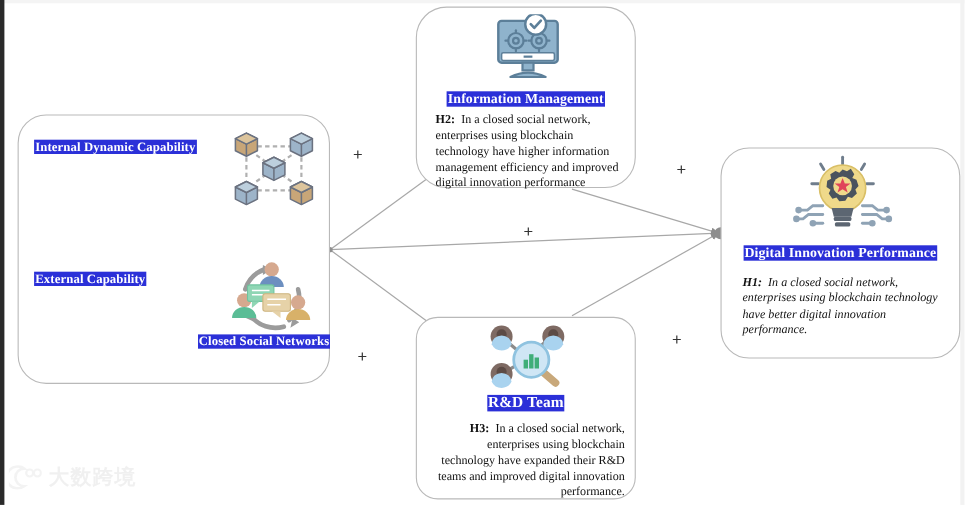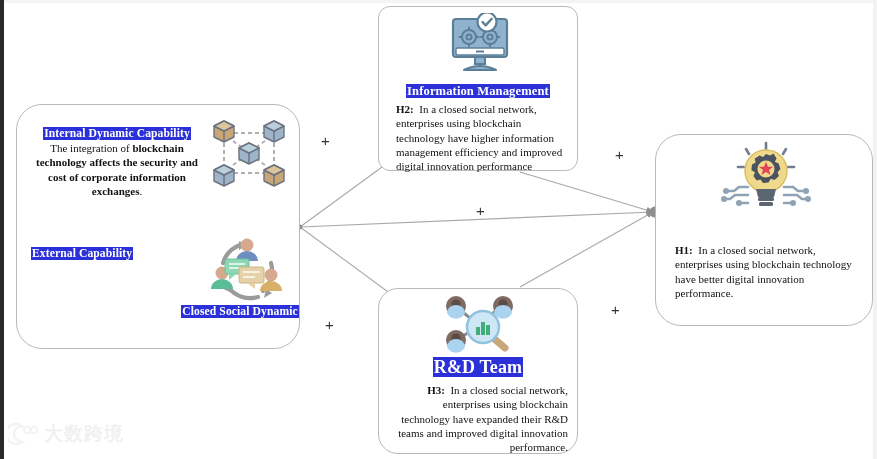--- a/index.html
+++ b/index.html
@@ -17,21 +17,21 @@
   svg.connectors{position:absolute;left:0;top:0;width:877px;height:459px;}
 
   .node{
     position:absolute;
     background:#ffffff;
     border:1px solid #b9b9b9;
     border-radius:22px;
     box-sizing:border-box;
   }
   .node-left{left:16px;top:104px;width:284px;height:245px;border-radius:26px;}
-  .node-top{left:378px;top:6px;width:200px;height:165px;border-radius:12px;}
+  .node-top{left:378px;top:6px;width:200px;height:165px;border-radius:28px;}
   .node-bottom{left:378px;top:288px;width:200px;height:166px;border-radius:20px;}
   .node-right{left:655px;top:134px;width:218px;height:192px;border-radius:26px;}
 
   .hl{
     background:#2b30d8;
     color:#ffffff;
     font-weight:bold;
     font-family:"Liberation Serif", serif;
     display:inline;
     padding:0 1px;
@@ -106,26 +106,23 @@
   </svg>
 
   <div class="plus" style="left:321px;top:133px;">+</div>
   <div class="plus" style="left:476px;top:203px;">+</div>
   <div class="plus" style="left:325px;top:317px;">+</div>
   <div class="plus" style="left:615px;top:147px;">+</div>
   <div class="plus" style="left:611px;top:302px;">+</div>
 
   <div class="node node-left">
 
-    <div class="lc-block" style="left:14px;top:22px;text-align:center;">
+    <div class="lc-block" style="left:14px;top:22px;">
       <div class="lc-text">
         <div class="lc-head"><span class="hl">Internal Dynamic Capability</span></div>
-        <div class="body-text">
-          The integration of <b>blockchain technology affects the security and cost of corporate information exchanges</b>.
-        </div>
       </div>
     </div>
 
     <div class="icon-box" style="left:190px;top:10px;">
       <svg class="ic" width="84" height="78" viewBox="0 0 84 78">
 
         <g stroke="#b0b0b0" stroke-width="2" stroke-dasharray="4,3">
           <line x1="27" y1="18" x2="57" y2="18"></line>
           <line x1="27" y1="58" x2="57" y2="58"></line>
           <line x1="17" y1="28" x2="17" y2="48"></line>
@@ -216,21 +213,21 @@
           <path d="M52,50 l0,6 l-8,-6 z" fill="#e6d2a8"></path>
           <g stroke="#ffffff" stroke-width="1.4">
             <line x1="40" y1="39" x2="57" y2="39"></line>
             <line x1="40" y1="44" x2="52" y2="44"></line>
           </g>
         </g>
       </svg>
     </div>
 
     <div style="position:absolute;left:162px;top:196px;width:122px;text-align:center;">
-      <span class="hl" style="font-size:11.6px;">Closed Social Dynamic</span>
+      <span class="hl" style="font-size:11.6px;">Closed Social Networks</span>
     </div>
   </div>
 
   <div class="node node-top">
     <div class="icon-box" style="left:63px;top:6px;">
       <svg class="ic" width="76" height="62" viewBox="0 0 76 62">
         <rect x="11" y="6" width="54" height="38" rx="3" fill="#8fb3cc" stroke="#5c7f99" stroke-width="2.2"></rect>
         <rect x="14" y="35" width="48" height="7" rx="1.5" fill="#ffffff" stroke="#5c7f99" stroke-width="1.4"></rect>
         <rect x="34" y="37.5" width="8" height="2" fill="#5c7f99"></rect>
         <rect x="33" y="44" width="10" height="7" fill="#8fb3cc" stroke="#5c7f99" stroke-width="2"></rect>
@@ -296,21 +293,21 @@
         <circle cx="46" cy="33" r="16" fill="#cfe6f5" stroke="#8fc3e0" stroke-width="2.5"></circle>
         <g fill="#3fae79">
           <rect x="39" y="33" width="4" height="8"></rect>
           <rect x="44" y="28" width="4" height="13"></rect>
           <rect x="49" y="31" width="4" height="10"></rect>
         </g>
       </svg>
     </div>
 
     <div style="position:absolute;left:0;top:68px;width:100%;text-align:center;">
-      <span class="hl" style="font-size:18px;">R&amp;D Team</span>
+      <span class="hl" style="font-size:14px;">R&amp;D Team</span>
     </div>
 
     <div class="body-text" style="position:absolute;left:17px;top:94px;width:172px;text-align:right;">
       <b>H3:</b>&nbsp;&nbsp;<span>In a closed social network, enterprises using blockchain technology have expanded their R&amp;D teams and improved digital innovation performance.</span>
     </div>
   </div>
 
   <div class="node node-right">
     <div class="icon-box" style="left:62px;top:6px;">
       <svg class="ic" width="96" height="78" viewBox="0 0 96 78">
@@ -348,22 +345,25 @@
           <circle cx="8" cy="50" r="3"></circle>
             <circle cx="6" cy="58" r="3"></circle>
             <circle cx="21" cy="62" r="3"></circle>
           <circle cx="88" cy="50" r="3"></circle>
             <circle cx="90" cy="58" r="3"></circle>
             <circle cx="75" cy="62" r="3"></circle>
         </g>
       </svg>
     </div>
 
-
-    <div class="body-text" style="position:absolute;left:19px;top:108px;width:186px;">
+    <div style="position:absolute;left:0;top:86px;width:100%;text-align:center;">
+      <span class="hl" style="font-size:12.6px;">Digital Innovation Performance</span>
+    </div>
+
+    <div class="body-text" style="position:absolute;left:19px;top:115px;width:186px;font-style:italic;">
       <b>H1:</b>&nbsp;&nbsp;<span>In a closed social network, enterprises using blockchain technology have better digital innovation performance.</span>
     </div>
   </div>
 
   <div class="watermark">
     <div class="wm-mark">
       <svg width="30" height="22" viewBox="0 0 30 22">
         <path d="M14,3 a8,8 0 1 0 0,16 a10,10 0 1 1 0,-16 z" fill="none" stroke="#d8d8d8" stroke-width="2.4"></path>
         <circle cx="19" cy="7" r="3.2" fill="none" stroke="#d8d8d8" stroke-width="2"></circle>
         <circle cx="26" cy="7" r="3.2" fill="none" stroke="#d8d8d8" stroke-width="2"></circle>

